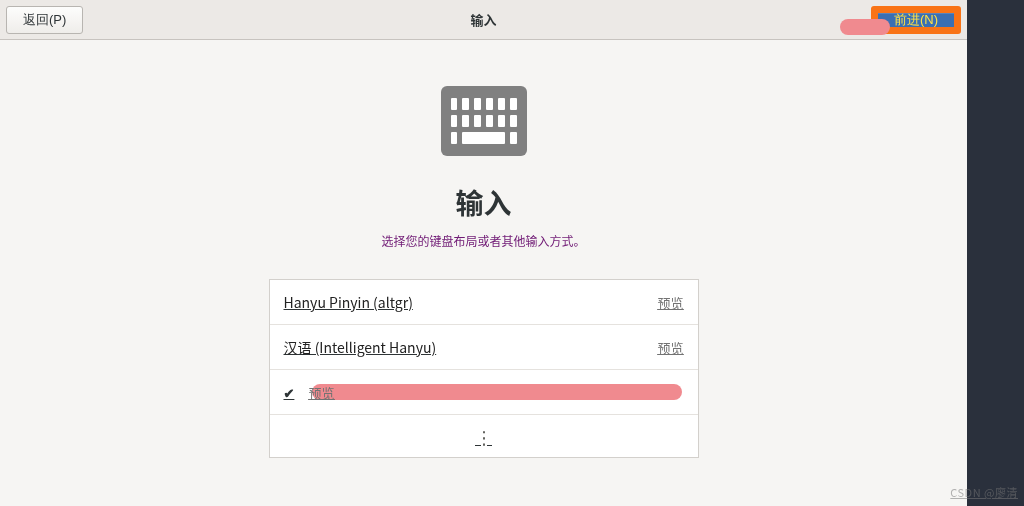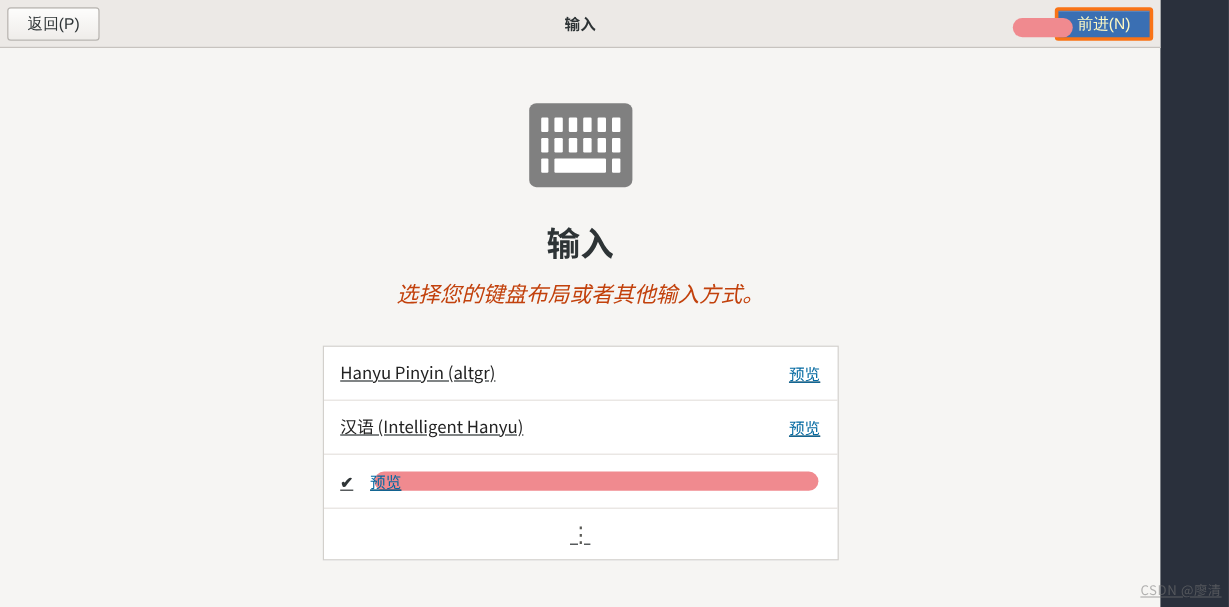--- a/index.html
+++ b/index.html
@@ -46,22 +46,22 @@
     .header-title {
       position: absolute;
       left: 50%;
       transform: translateX(-50%);
       font-weight: bold;
       font-size: 13px;
     }
     .fwd {
       margin-left: auto;
       background: #3a6fb3;
-      border: 3px solid #f97316;
-      color: #fef9c3;
+      border: 7px solid #f97316;
+      color: #fde047;
       box-shadow: inset 0 1px 0 rgba(255,255,255,.15);
       position: relative;
     }
     .fwd::before {
       content: "";
       position: absolute;
       left: -38px;
       top: 6px;
       width: 50px;
       height: 16px;
@@ -90,24 +90,23 @@
       margin-bottom: 26px;
     }
     .kbd-icon .k { background: #fff; border-radius: 1px; }
     .kbd-icon .space { grid-column: 2 / span 4; }
     .heading {
       font-size: 28px;
       font-weight: bold;
       margin-bottom: 10px;
     }
     .sub {
-      font-size: 18px;
-      color: #c2410c;
+      font-size: 12px;
+      color: #701a75;
       margin-bottom: 30px;
-      font-style: italic;
     }
     .list {
       width: 430px;
       background: #fff;
       border: 1px solid #d3d0cc;
       text-decoration: underline;
     }
     .row {
       height: 45px;
       padding: 0 14px;
@@ -123,21 +122,21 @@
       color: #222;
       flex: 1;
     }
     .row .check {
       margin-right: 14px;
       font-size: 13px;
       font-weight: bold;
     }
     .row .preview {
       font-size: 13px;
-      color: #0369a1;
+      color: #737373;
       text-decoration: underline;
       cursor: pointer;
     }
     .row.marked::after {
       content: "";
       position: absolute;
       left: 42px;
       top: 14px;
       width: 370px;
       height: 16px;

